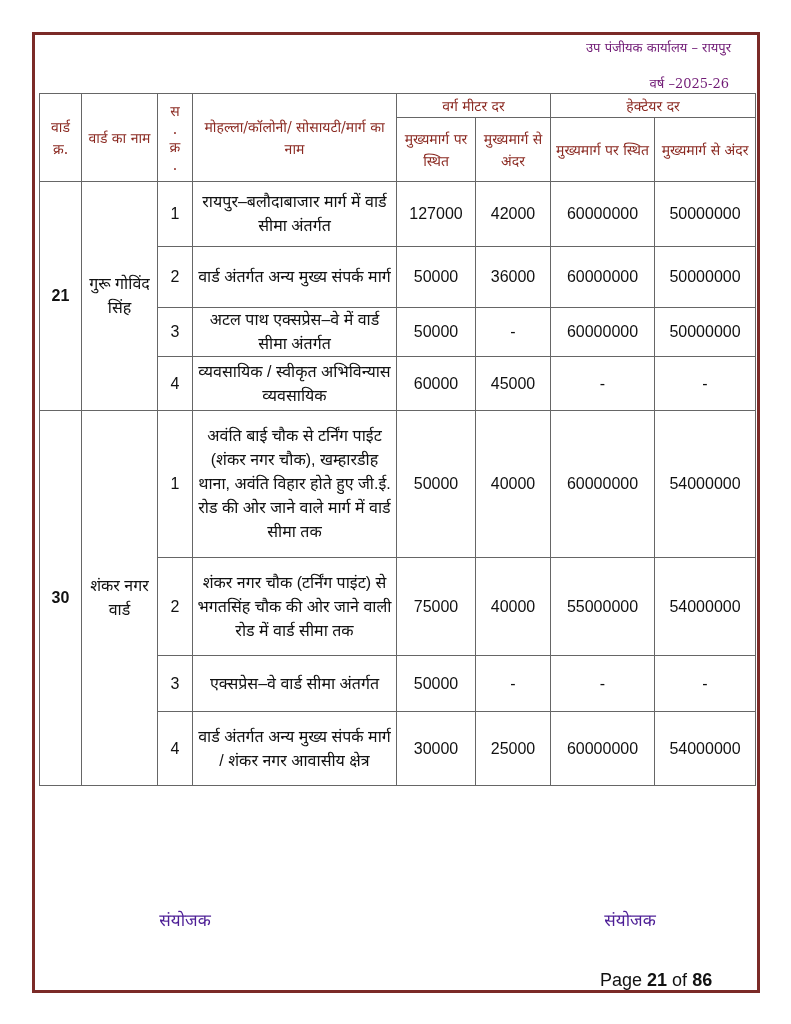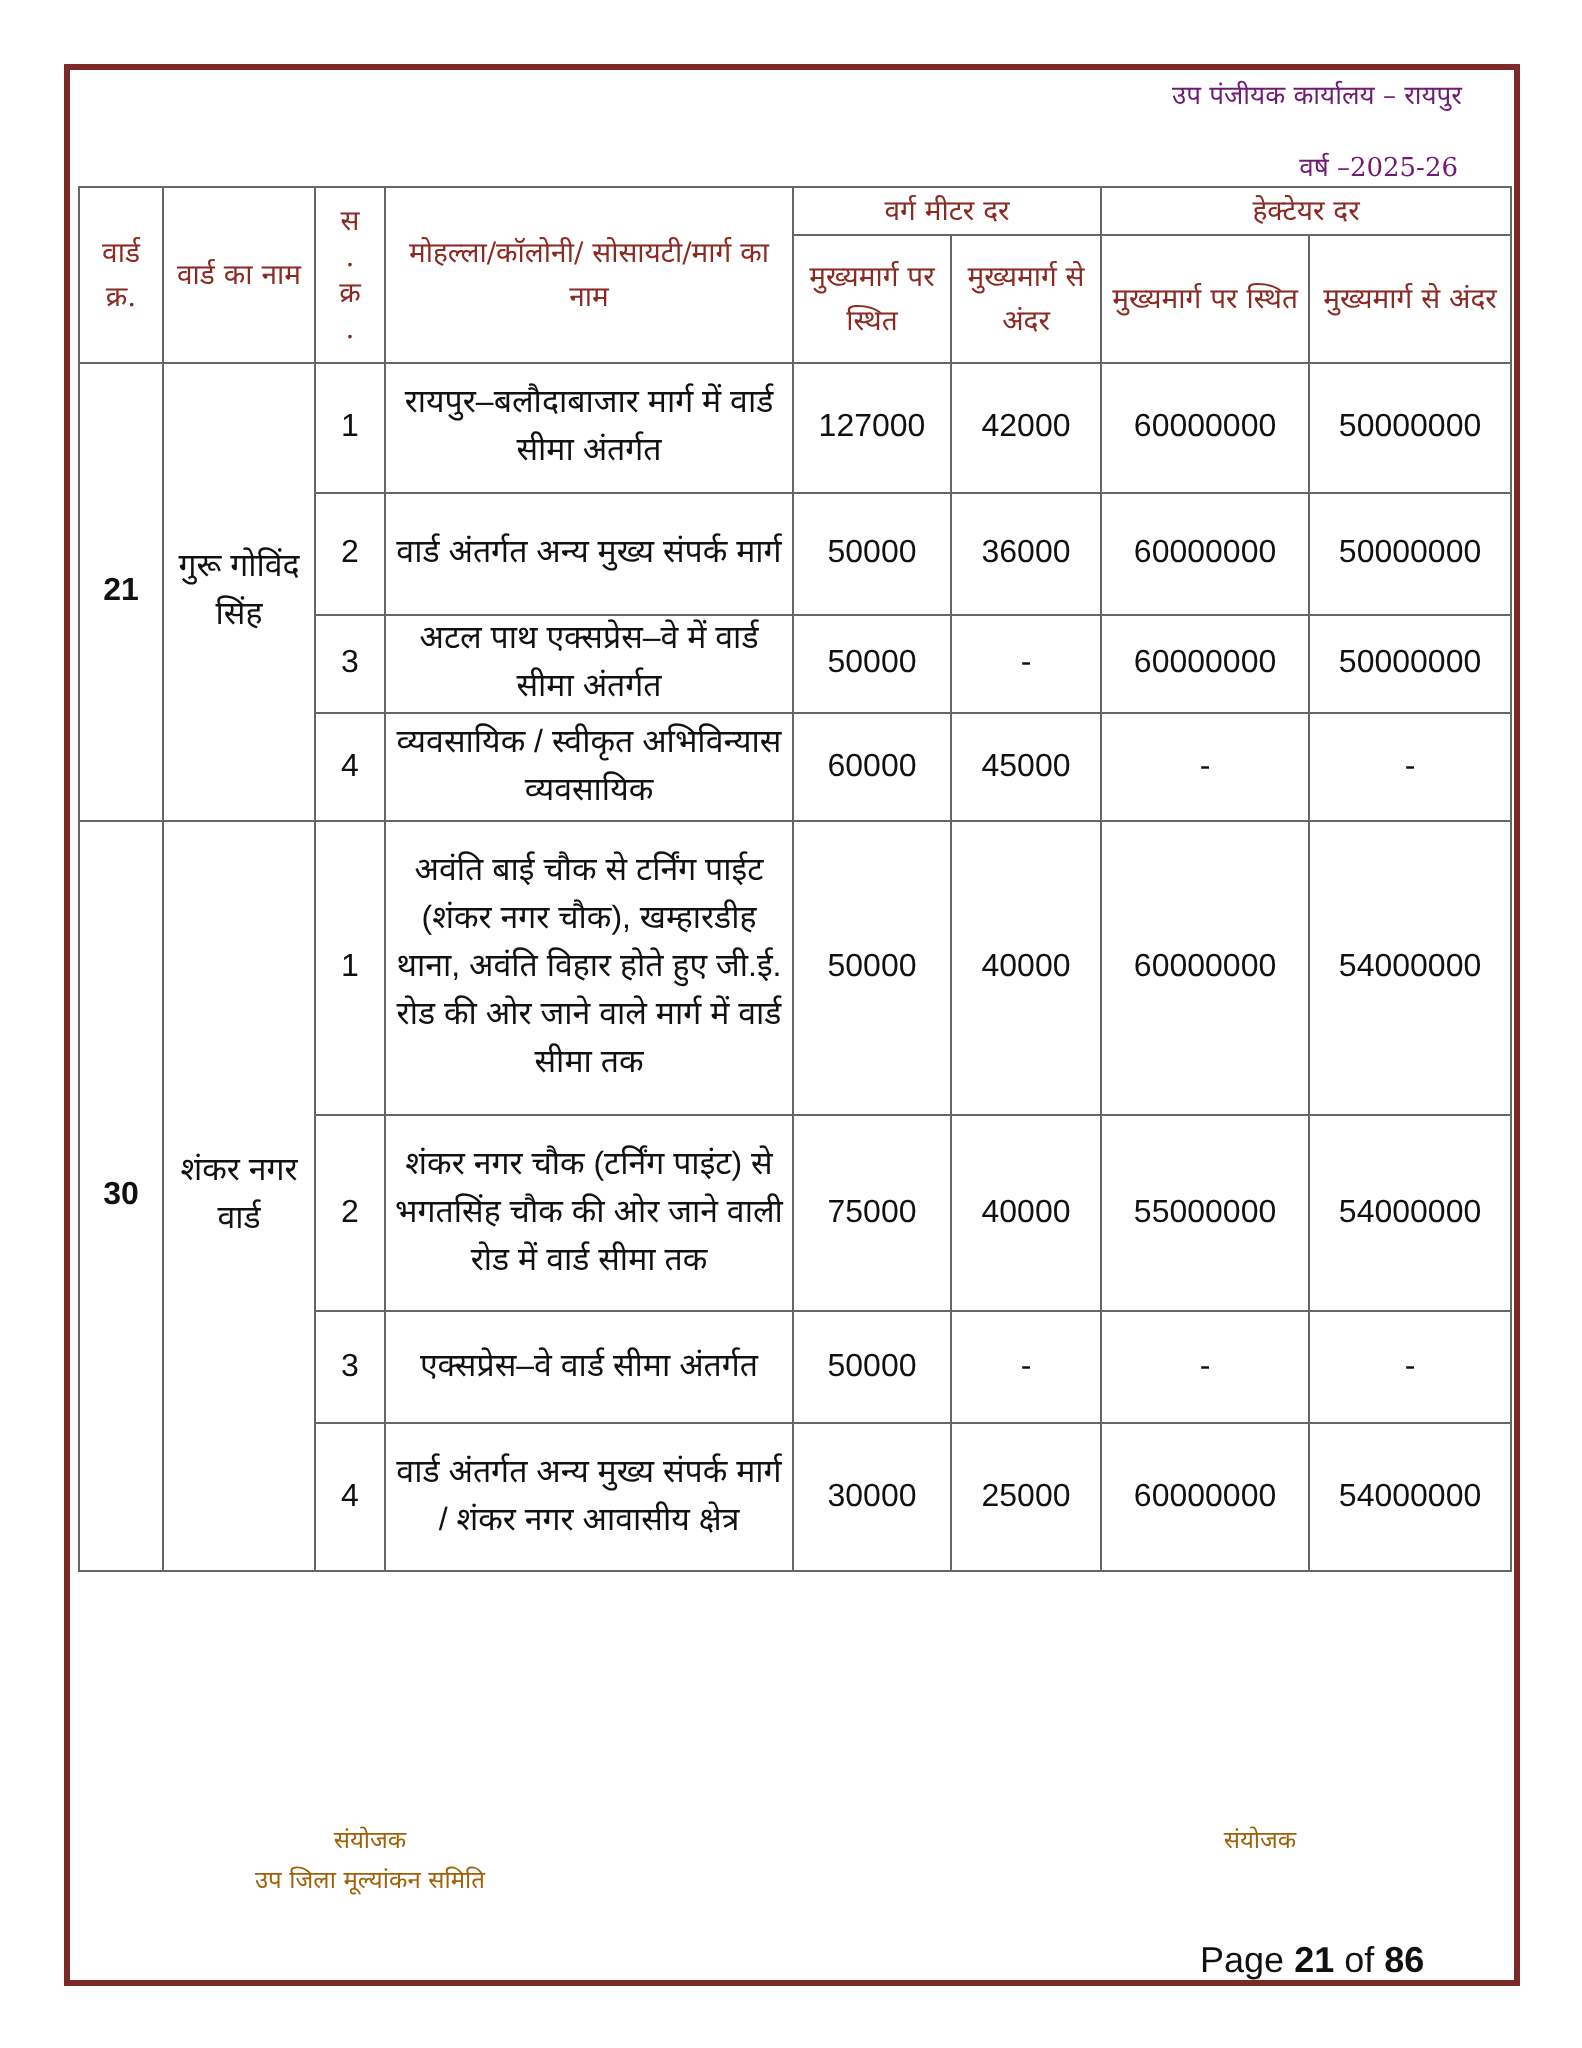--- a/index.html
+++ b/index.html
@@ -27,22 +27,22 @@
     color: #8b2a22; font-size: 14px; line-height: 22px;
   }
   table.rates td {
     font-family: "Liberation Sans", sans-serif; font-size: 16px; color: #111;
     line-height: 24px;
   }
   td.ward-no { font-weight: bold; font-size: 16px; }
   td.ward-name { font-size: 19px; line-height: 26px; }
   td.desc { font-size: 15.5px; line-height: 24px; padding: 0 5px; }
   .footer-block {
-    position: absolute; font-family: "DejaVu Serif", serif; font-size: 12px;
-    color: #a16207; text-align: center; line-height: 20px;
+    position: absolute; font-family: "DejaVu Serif", serif; font-size: 17px;
+    color: #4c1d95; text-align: center; line-height: 20px;
   }
   .footer-left { left: 70px; top: 910px; width: 230px; }
   .footer-right { left: 530px; top: 910px; width: 200px; }
   .page-num {
     position: absolute; left: 600px; top: 970px;
     font-family: "Liberation Sans", sans-serif; font-size: 18px; color: #111;
   }
   .page-num b { font-weight: bold; }
 </style>
 </head>
@@ -149,21 +149,20 @@
       <td>30000</td>
       <td>25000</td>
       <td>60000000</td>
       <td>54000000</td>
     </tr>
   </tbody>
 </table>
 
 <div class="footer-block footer-left">
   <div>संयोजक</div>
-  <div>उप जिला मूल्यांकन समिति</div>
 </div>
 
 <div class="footer-block footer-right">
   <div>संयोजक</div>
 </div>
 
 <div class="page-num">
   <span>Page</span>
   <b>21</b>
   <span>of</span>

